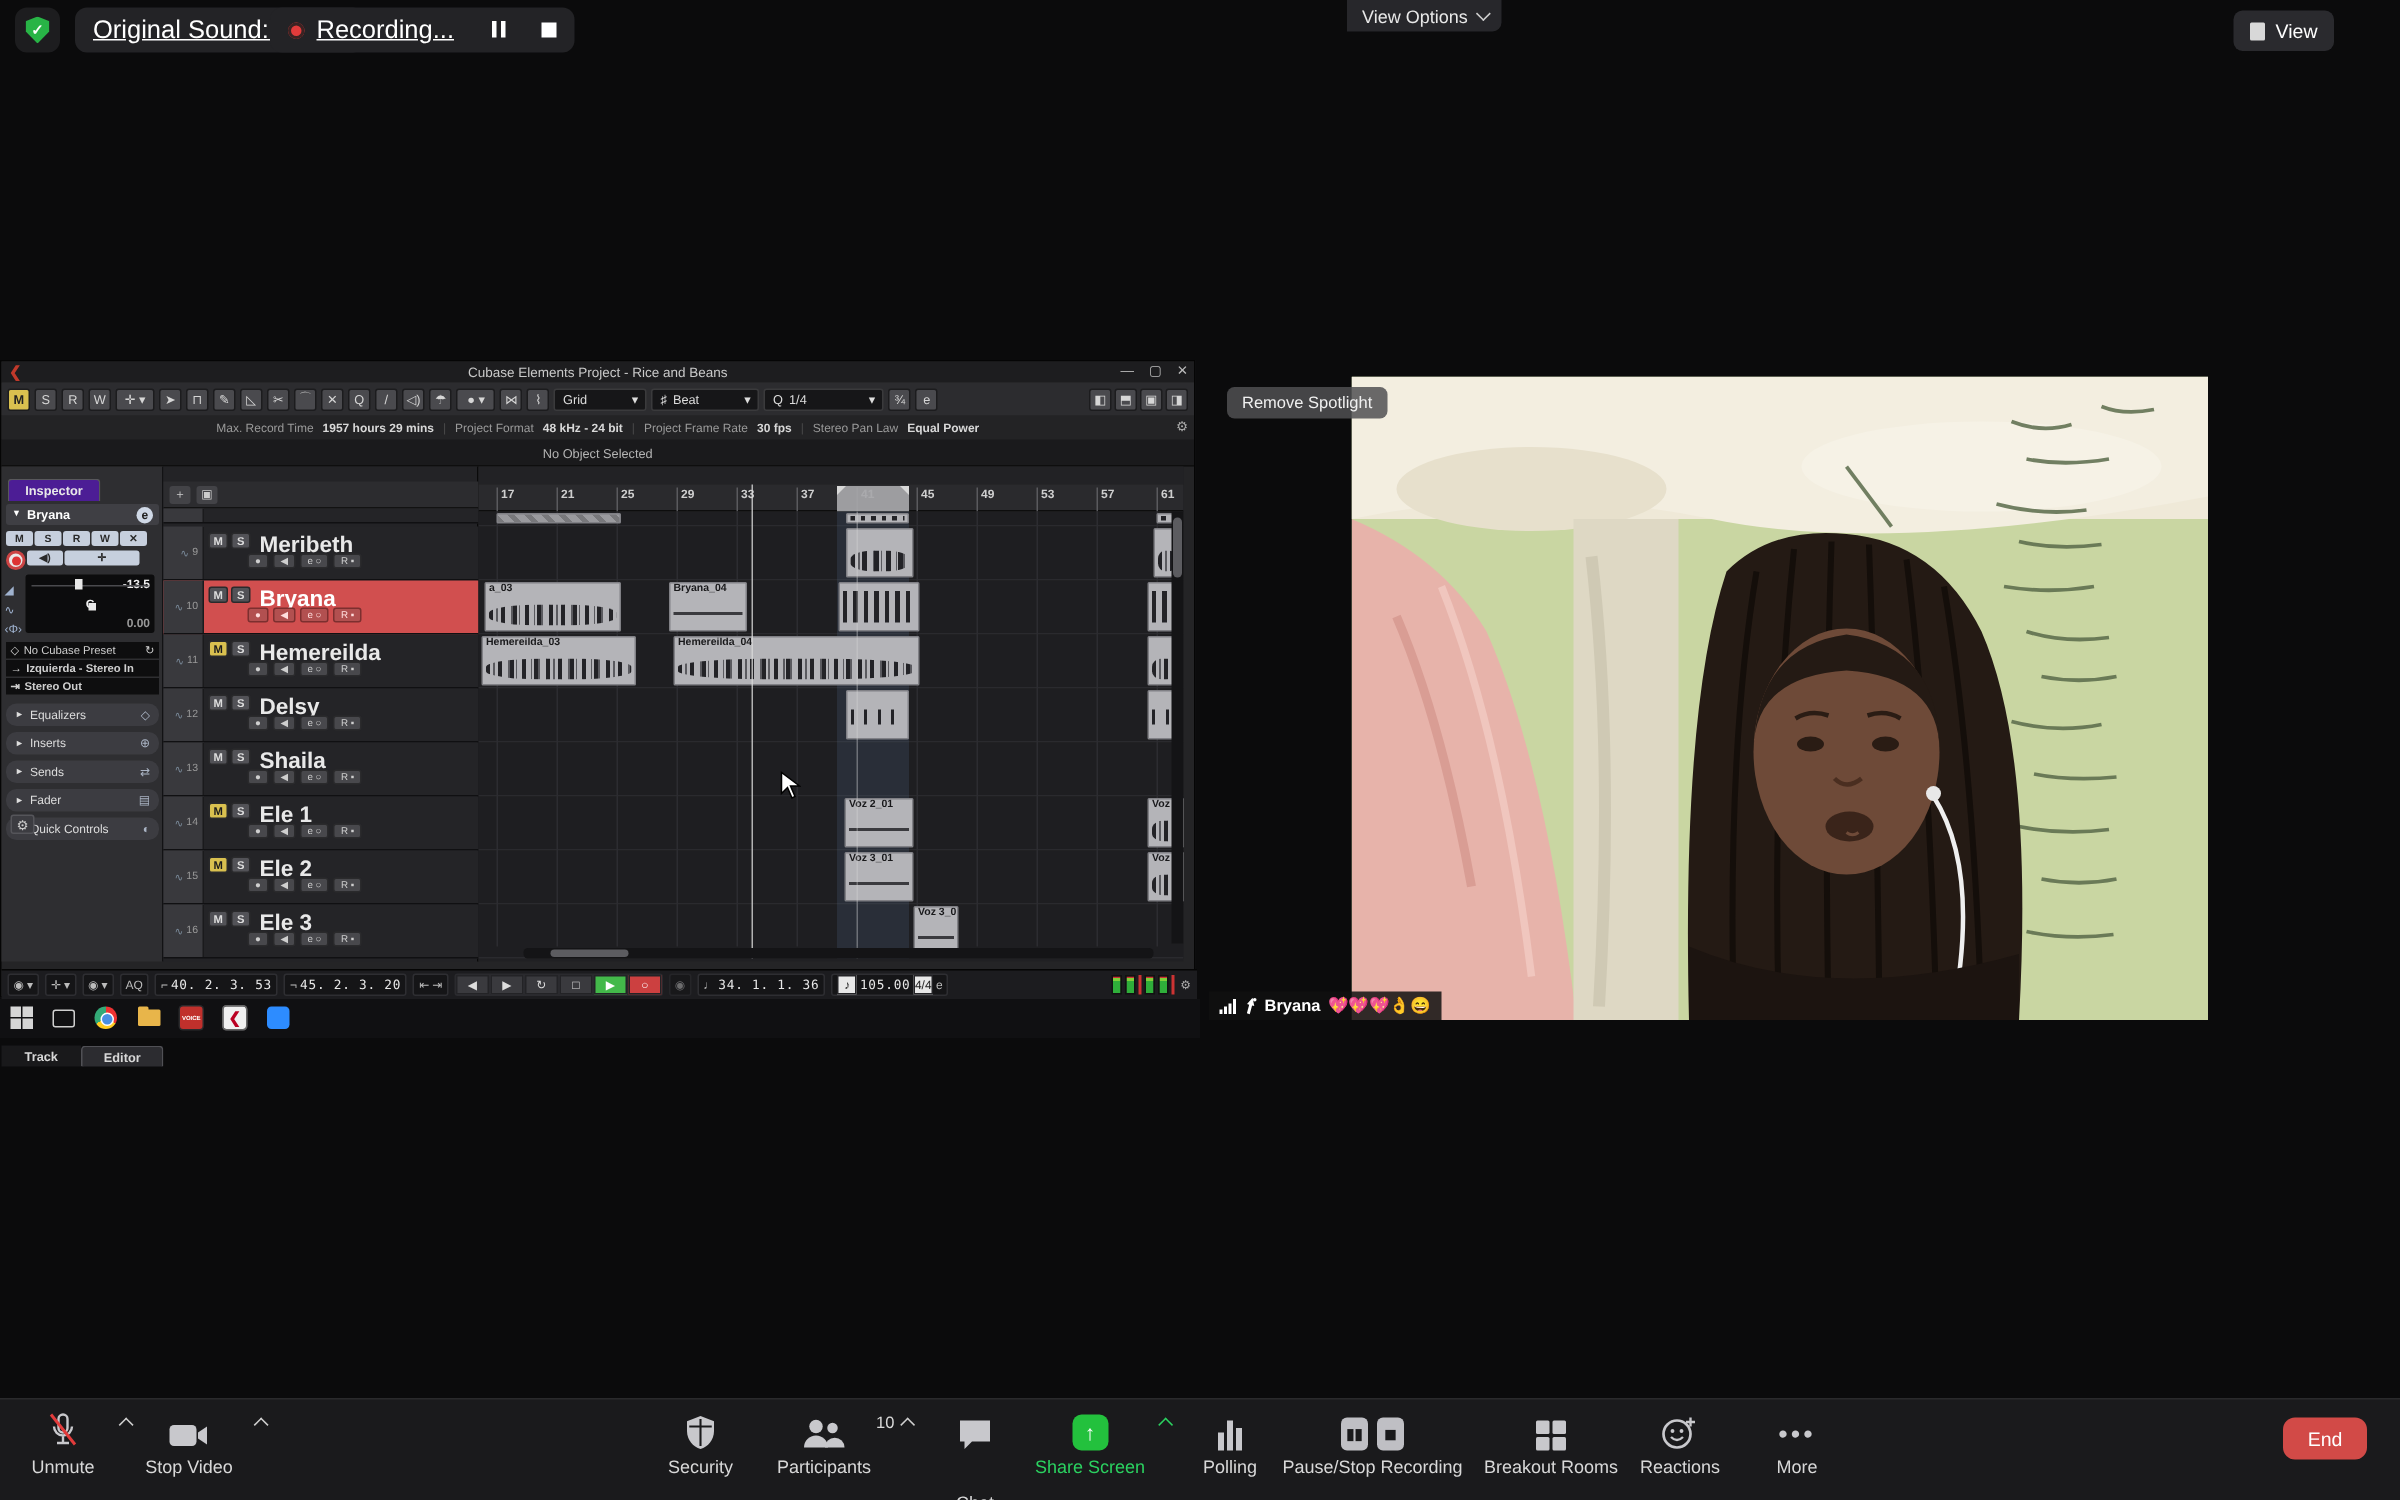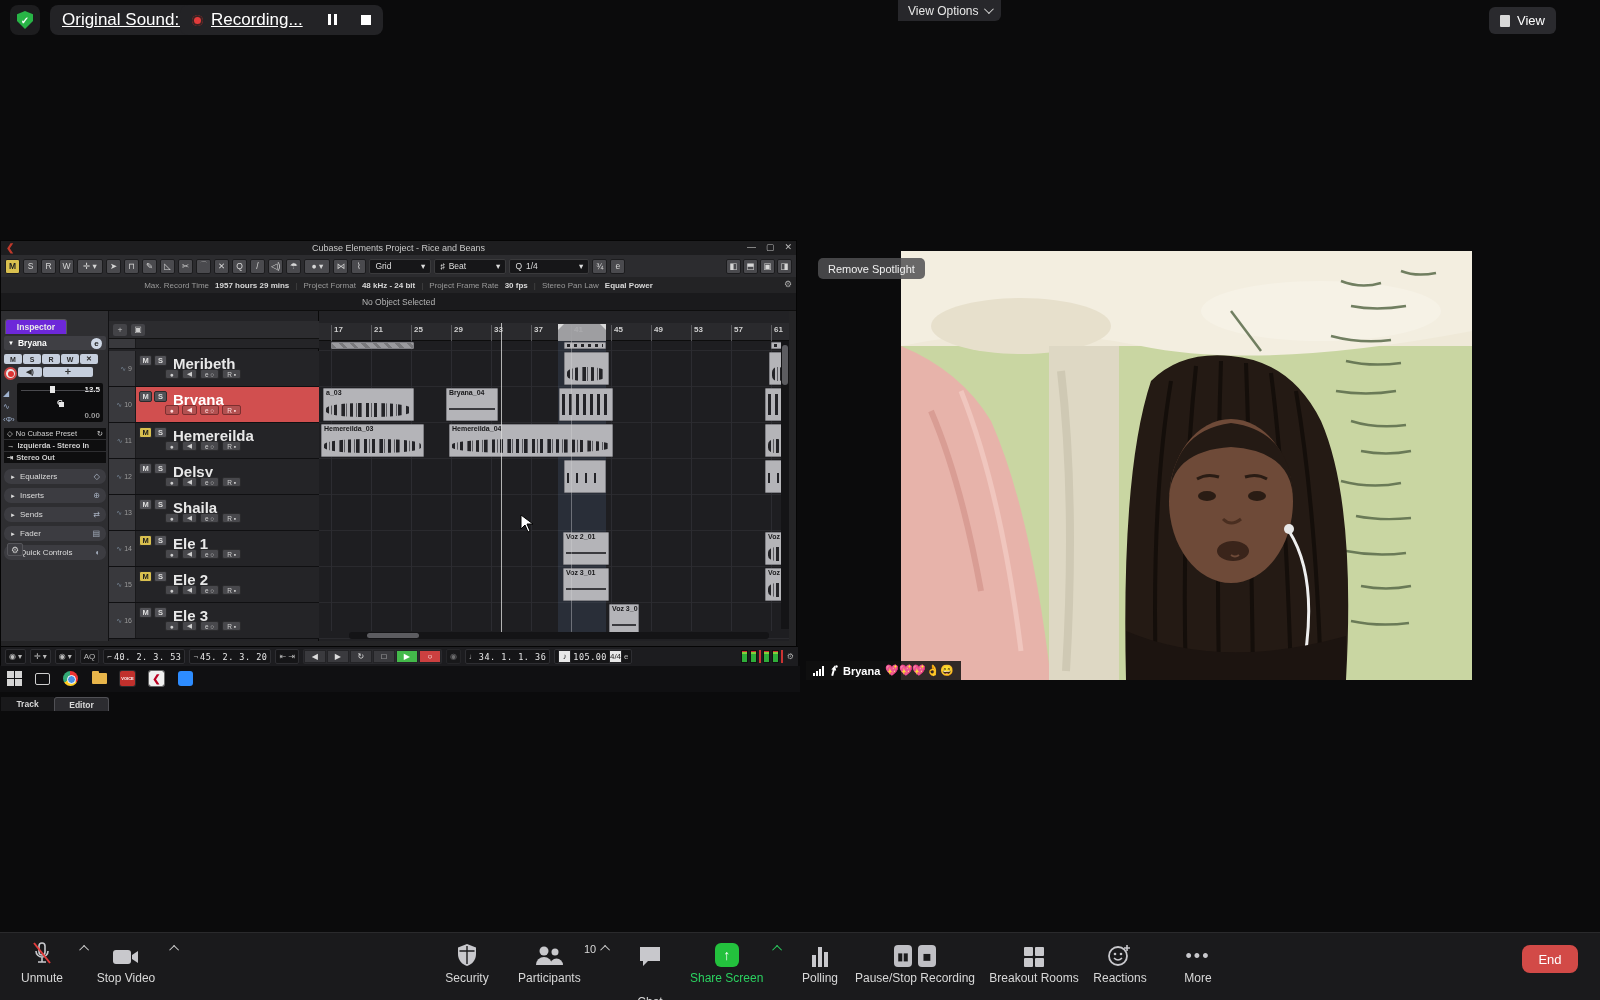--- a/index.html
+++ b/index.html
@@ -44,21 +44,21 @@
   .dd { height:15px; background:#161618; border:1px solid #3a3a3c; border-radius:2px; color:#ddd; font-size:8.5px;
     display:flex; align-items:center; gap:4px; padding:0 5px; }
   .cb-info { position:absolute; left:0; top:36px; width:100%; height:16px; background:#232325; display:flex;
     align-items:center; justify-content:center; gap:6px; font-size:8px; color:#9a9a9a; }
   .cb-info b { color:#d8d8d8; font-weight:bold; }
   .cb-status { position:absolute; left:0; top:52px; width:100%; height:18px; background:#1a1a1c; color:#b5b5b5;
     font-size:8.5px; display:flex; align-items:center; justify-content:center; border-bottom:1px solid #0e0e0e; }
 
   
   .inspector { position:absolute; left:0; top:70px; width:108px; height:330px; background:#2e2e31; border-right:1px solid #121214; }
-  .insp-tab { position:absolute; left:4px; top:8px; width:62px; height:15px; background:#6d28d9; border:1px solid #58585c;
+  .insp-tab { position:absolute; left:4px; top:8px; width:62px; height:15px; background:#4c1d95; border:1px solid #58585c;
     border-bottom:none; border-radius:3px 3px 0 0; color:#e8e8e8; font-size:8.5px; font-weight:bold; display:flex; align-items:center; justify-content:center; }
   .insp-head { position:absolute; left:3px; top:25px; width:102px; height:14px; background:#3f3f44; border-radius:2px;
     color:#fff; font-size:8.5px; font-weight:bold; display:flex; align-items:center; gap:4px; padding:0 4px; }
   .insp-ebtn { margin-left:auto; width:11px; height:11px; border-radius:50%; background:#cfd8e6; color:#222; font-size:8px;
     display:flex; align-items:center; justify-content:center; }
   .insp-btnrow { position:absolute; left:3px; display:flex; gap:1px; }
   .ibtn { width:18px; height:10px; background:#c6cfdd; border-radius:2px; color:#2a2a2a; font-size:7px; font-weight:bold;
     display:flex; align-items:center; justify-content:center; }
   .irec { width:13px; height:13px; border-radius:50%; background:#e8e8e8; border:2px solid #c44; display:flex;align-items:center;justify-content:center;}
   .irec::after{content:"";width:6px;height:6px;border-radius:50%;background:#d33;}

